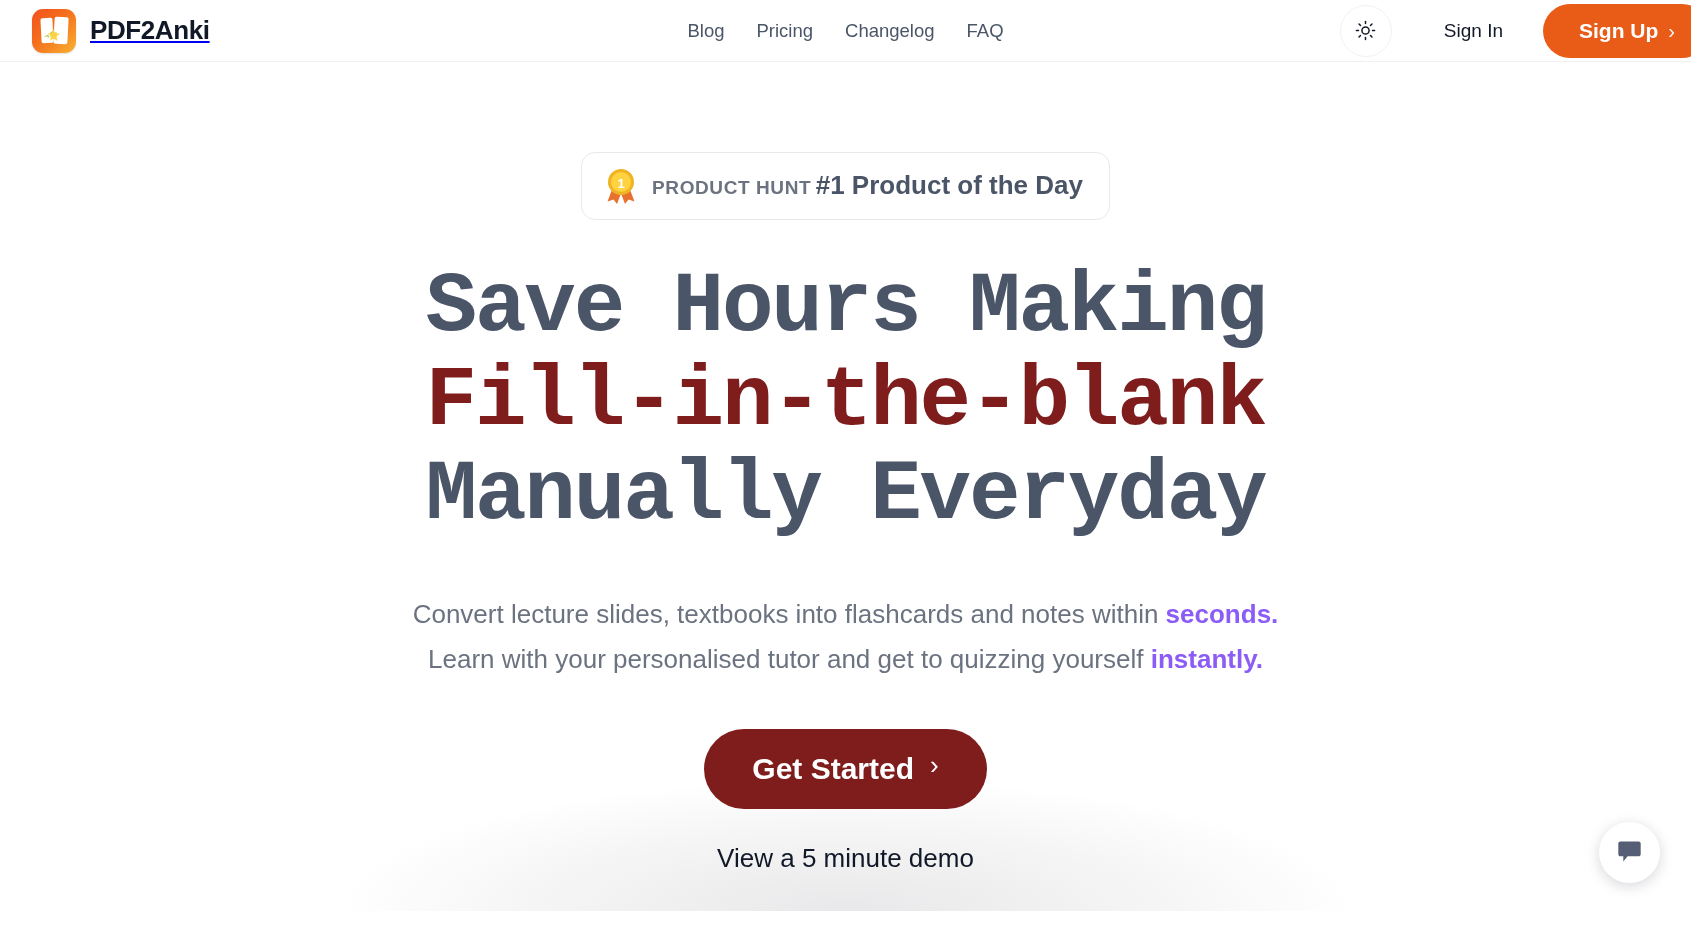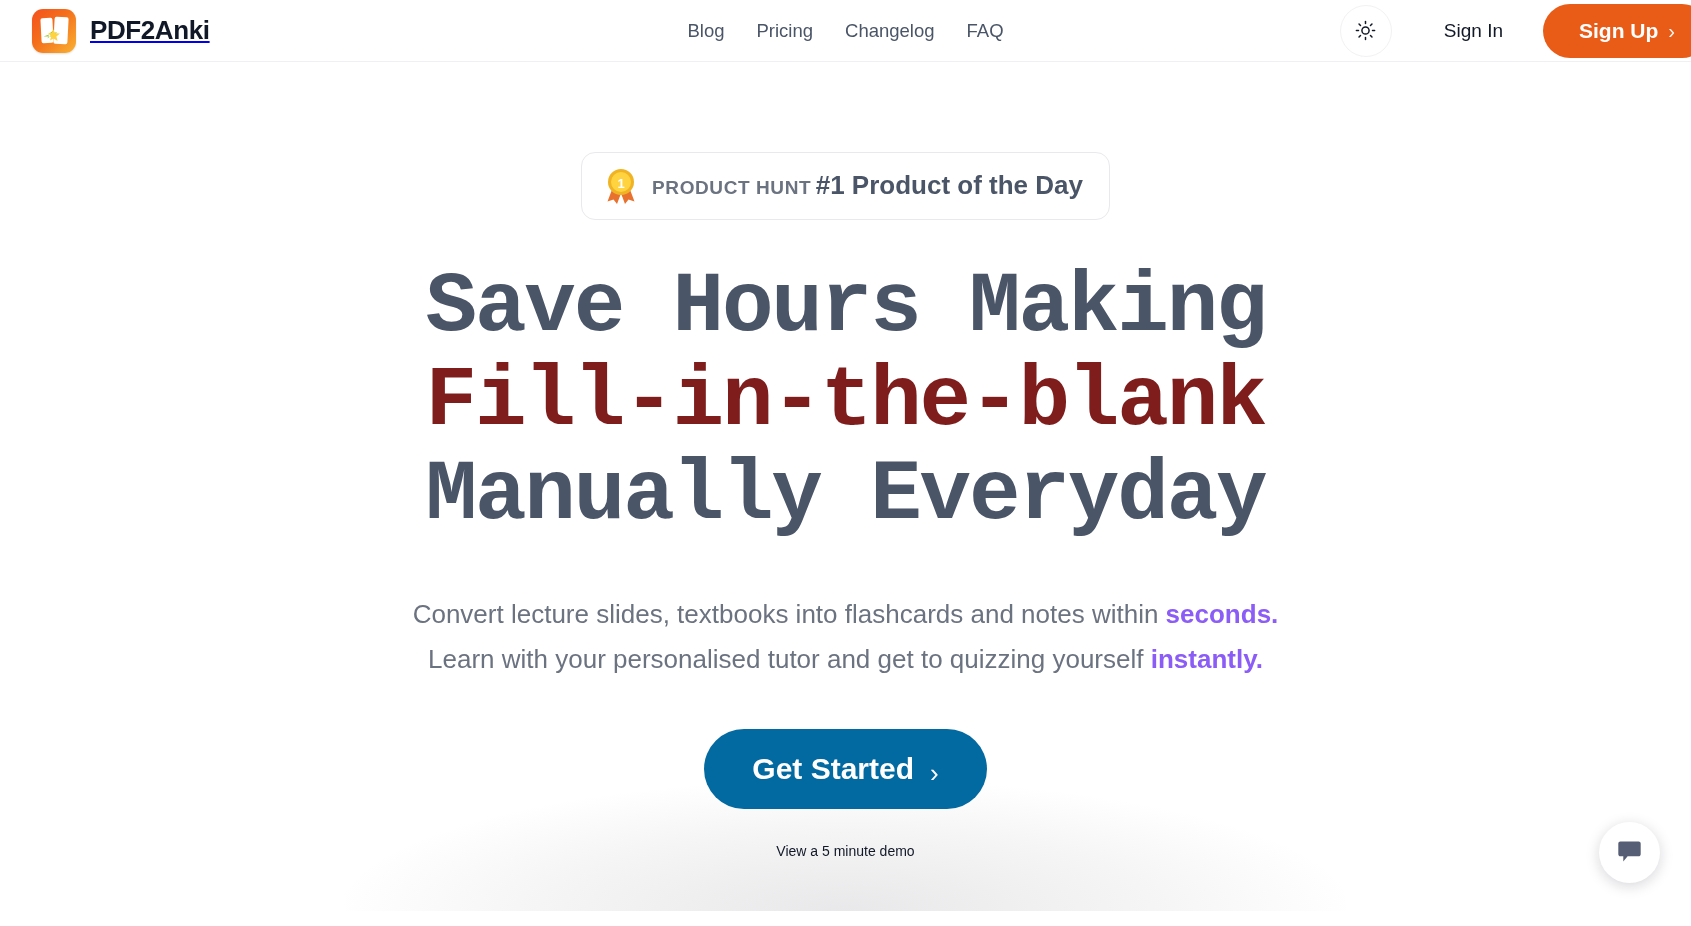--- a/index.html
+++ b/index.html
@@ -215,40 +215,40 @@
     font-weight: 400;
   }
   .subhead b { color: #8b5cf6; font-weight: 700; }
   .subhead .line { display: block; }
 
   .cta {
     position: relative;
     z-index: 1;
     margin-top: 48px;
     display: inline-flex;
-    align-items: flex-end;
+    align-items: flex-start;
     gap: 16px;
-    background: #0369a1;
+    background: #7f1d1d;
     color: #fff;
     border: none;
     border-radius: 999px;
     font-family: inherit;
     font-size: 30px;
     font-weight: 700;
     padding: 23px 48px;
     cursor: pointer;
     white-space: nowrap;
   }
   .cta .chev { font-weight: 400; font-size: 26px; line-height: 1; }
 
   .demo-link {
     position: relative;
     z-index: 1;
     margin-top: 34px;
-    font-size: 14px;
+    font-size: 26px;
     color: #111827;
     text-decoration: none;
     font-weight: 400;
   }
 
   
   .chat-bubble {
     position: absolute;
     right: 31px;
     bottom: 28px;

